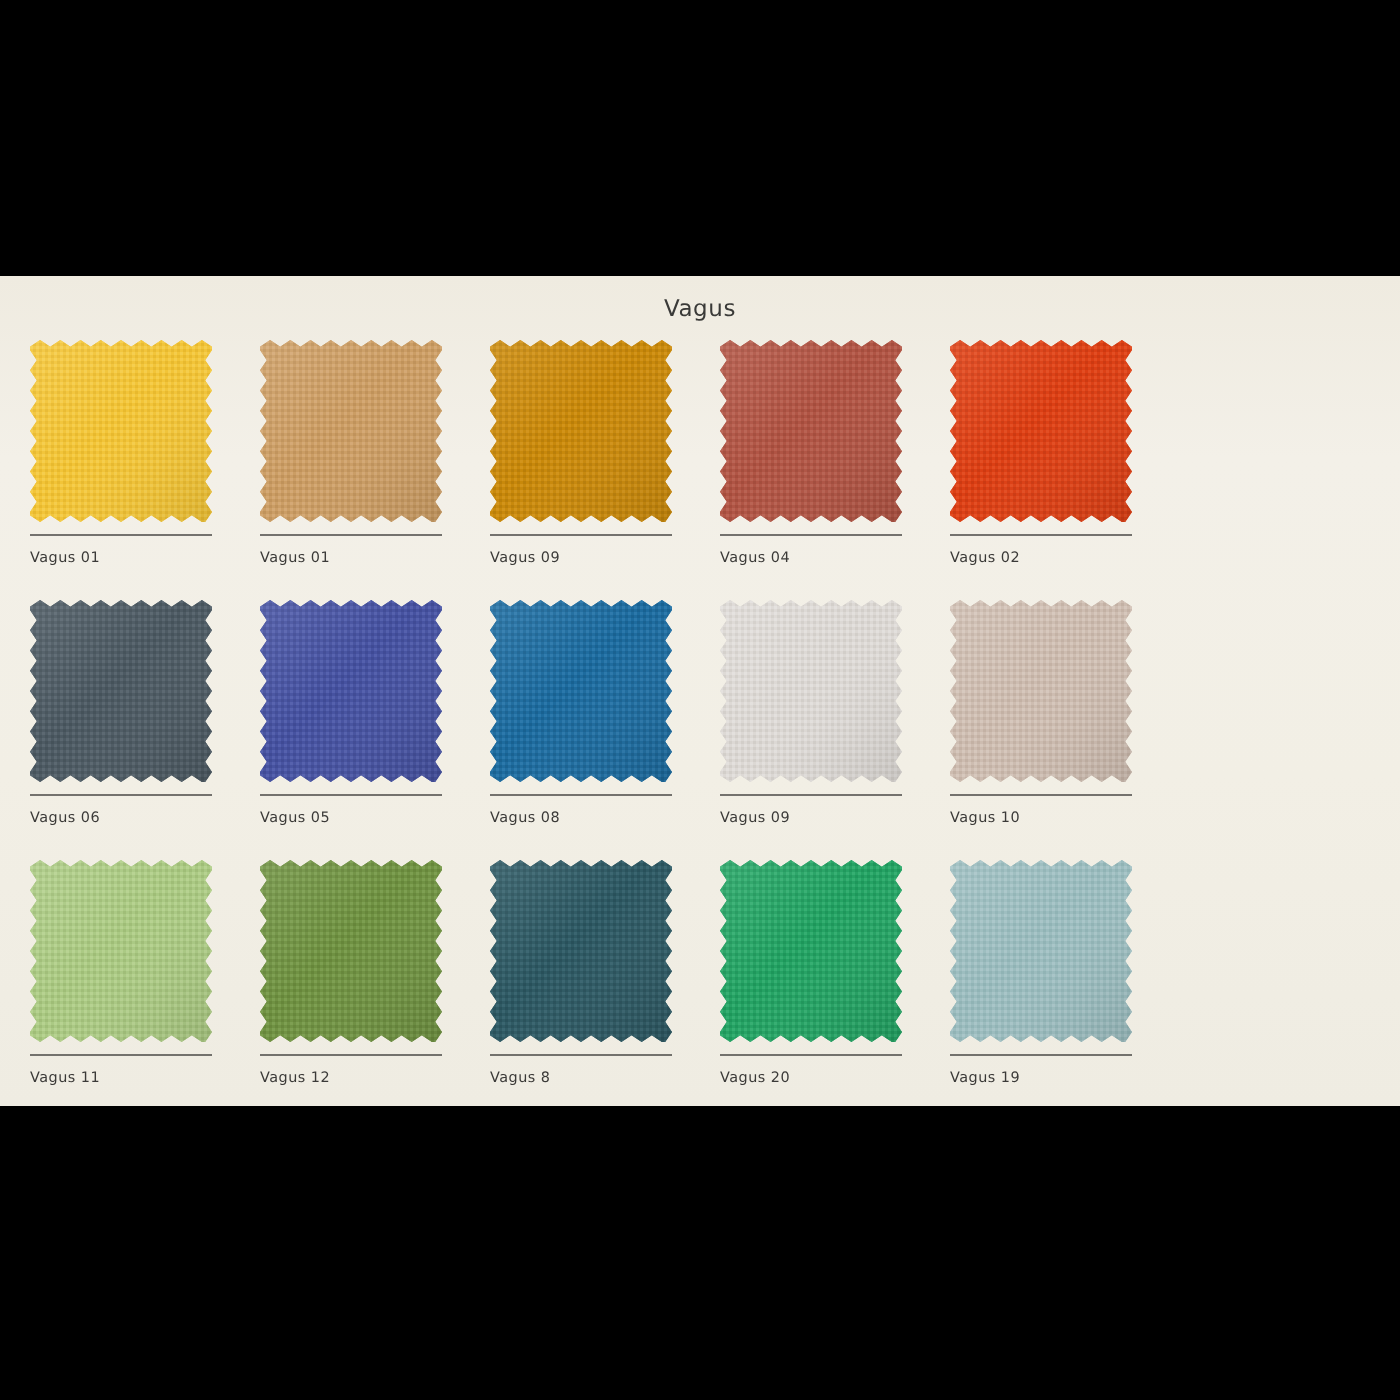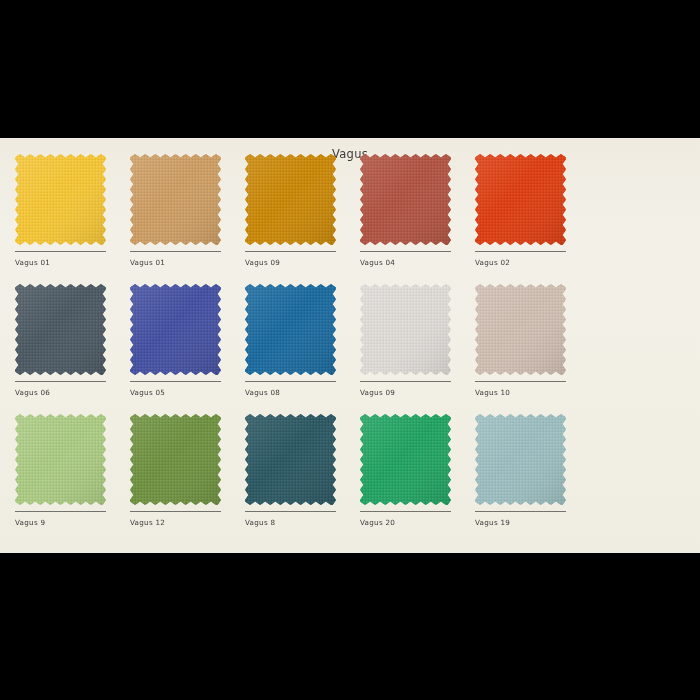--- a/index.html
+++ b/index.html
@@ -51,21 +51,21 @@
     width: 700px;
     text-align: center;
     font-size: 11.5px;
     letter-spacing: 0.3px;
     color: #3a3a38;
     font-family: "DejaVu Sans", sans-serif;
   }
 
   #swatch-grid {
     position: absolute;
-    top: 16px;
+    top: 32px;
     left: 15px;
     width: 680px;
     display: flex;
     flex-wrap: wrap;
     gap: 0;
   }
 
   .swatch-cell {
     width: 115px;
     height: 130px;
@@ -417,21 +417,21 @@
                 </clipPath>
               </defs>
               <g clip-path="url(#wv10-clip)">
                 <rect width="91" height="91" fill="#aac983"></rect>
                 <rect class="chip-weave" width="91" height="91" fill="url(#wv10-pat)" opacity="0.85"></rect>
                 <rect width="91" height="91" fill="url(#wv10-grad)"></rect>
               </g>
             </svg>
           </div>
           <div class="swatch-rule"></div>
-          <div class="swatch-label">Vagus 9</div>
+          <div class="swatch-label">Vagus 11</div>
         </div>
         <div class="swatch-cell">
           <div class="swatch-chip-wrap">
             <svg class="chip-svg" width="91" height="91" viewBox="0 0 91 91">
               <defs>
                 <pattern id="wv11-pat" width="3" height="3" patternUnits="userSpaceOnUse">
                   <rect width="3" height="3" fill="#6f9142"></rect>
                   <rect x="0" y="0" width="1.5" height="1.5" fill="#8bac5f" opacity="0.55"></rect>
                   <rect x="1.5" y="1.5" width="1.5" height="1.5" fill="#59772f" opacity="0.5"></rect>
                 </pattern>

